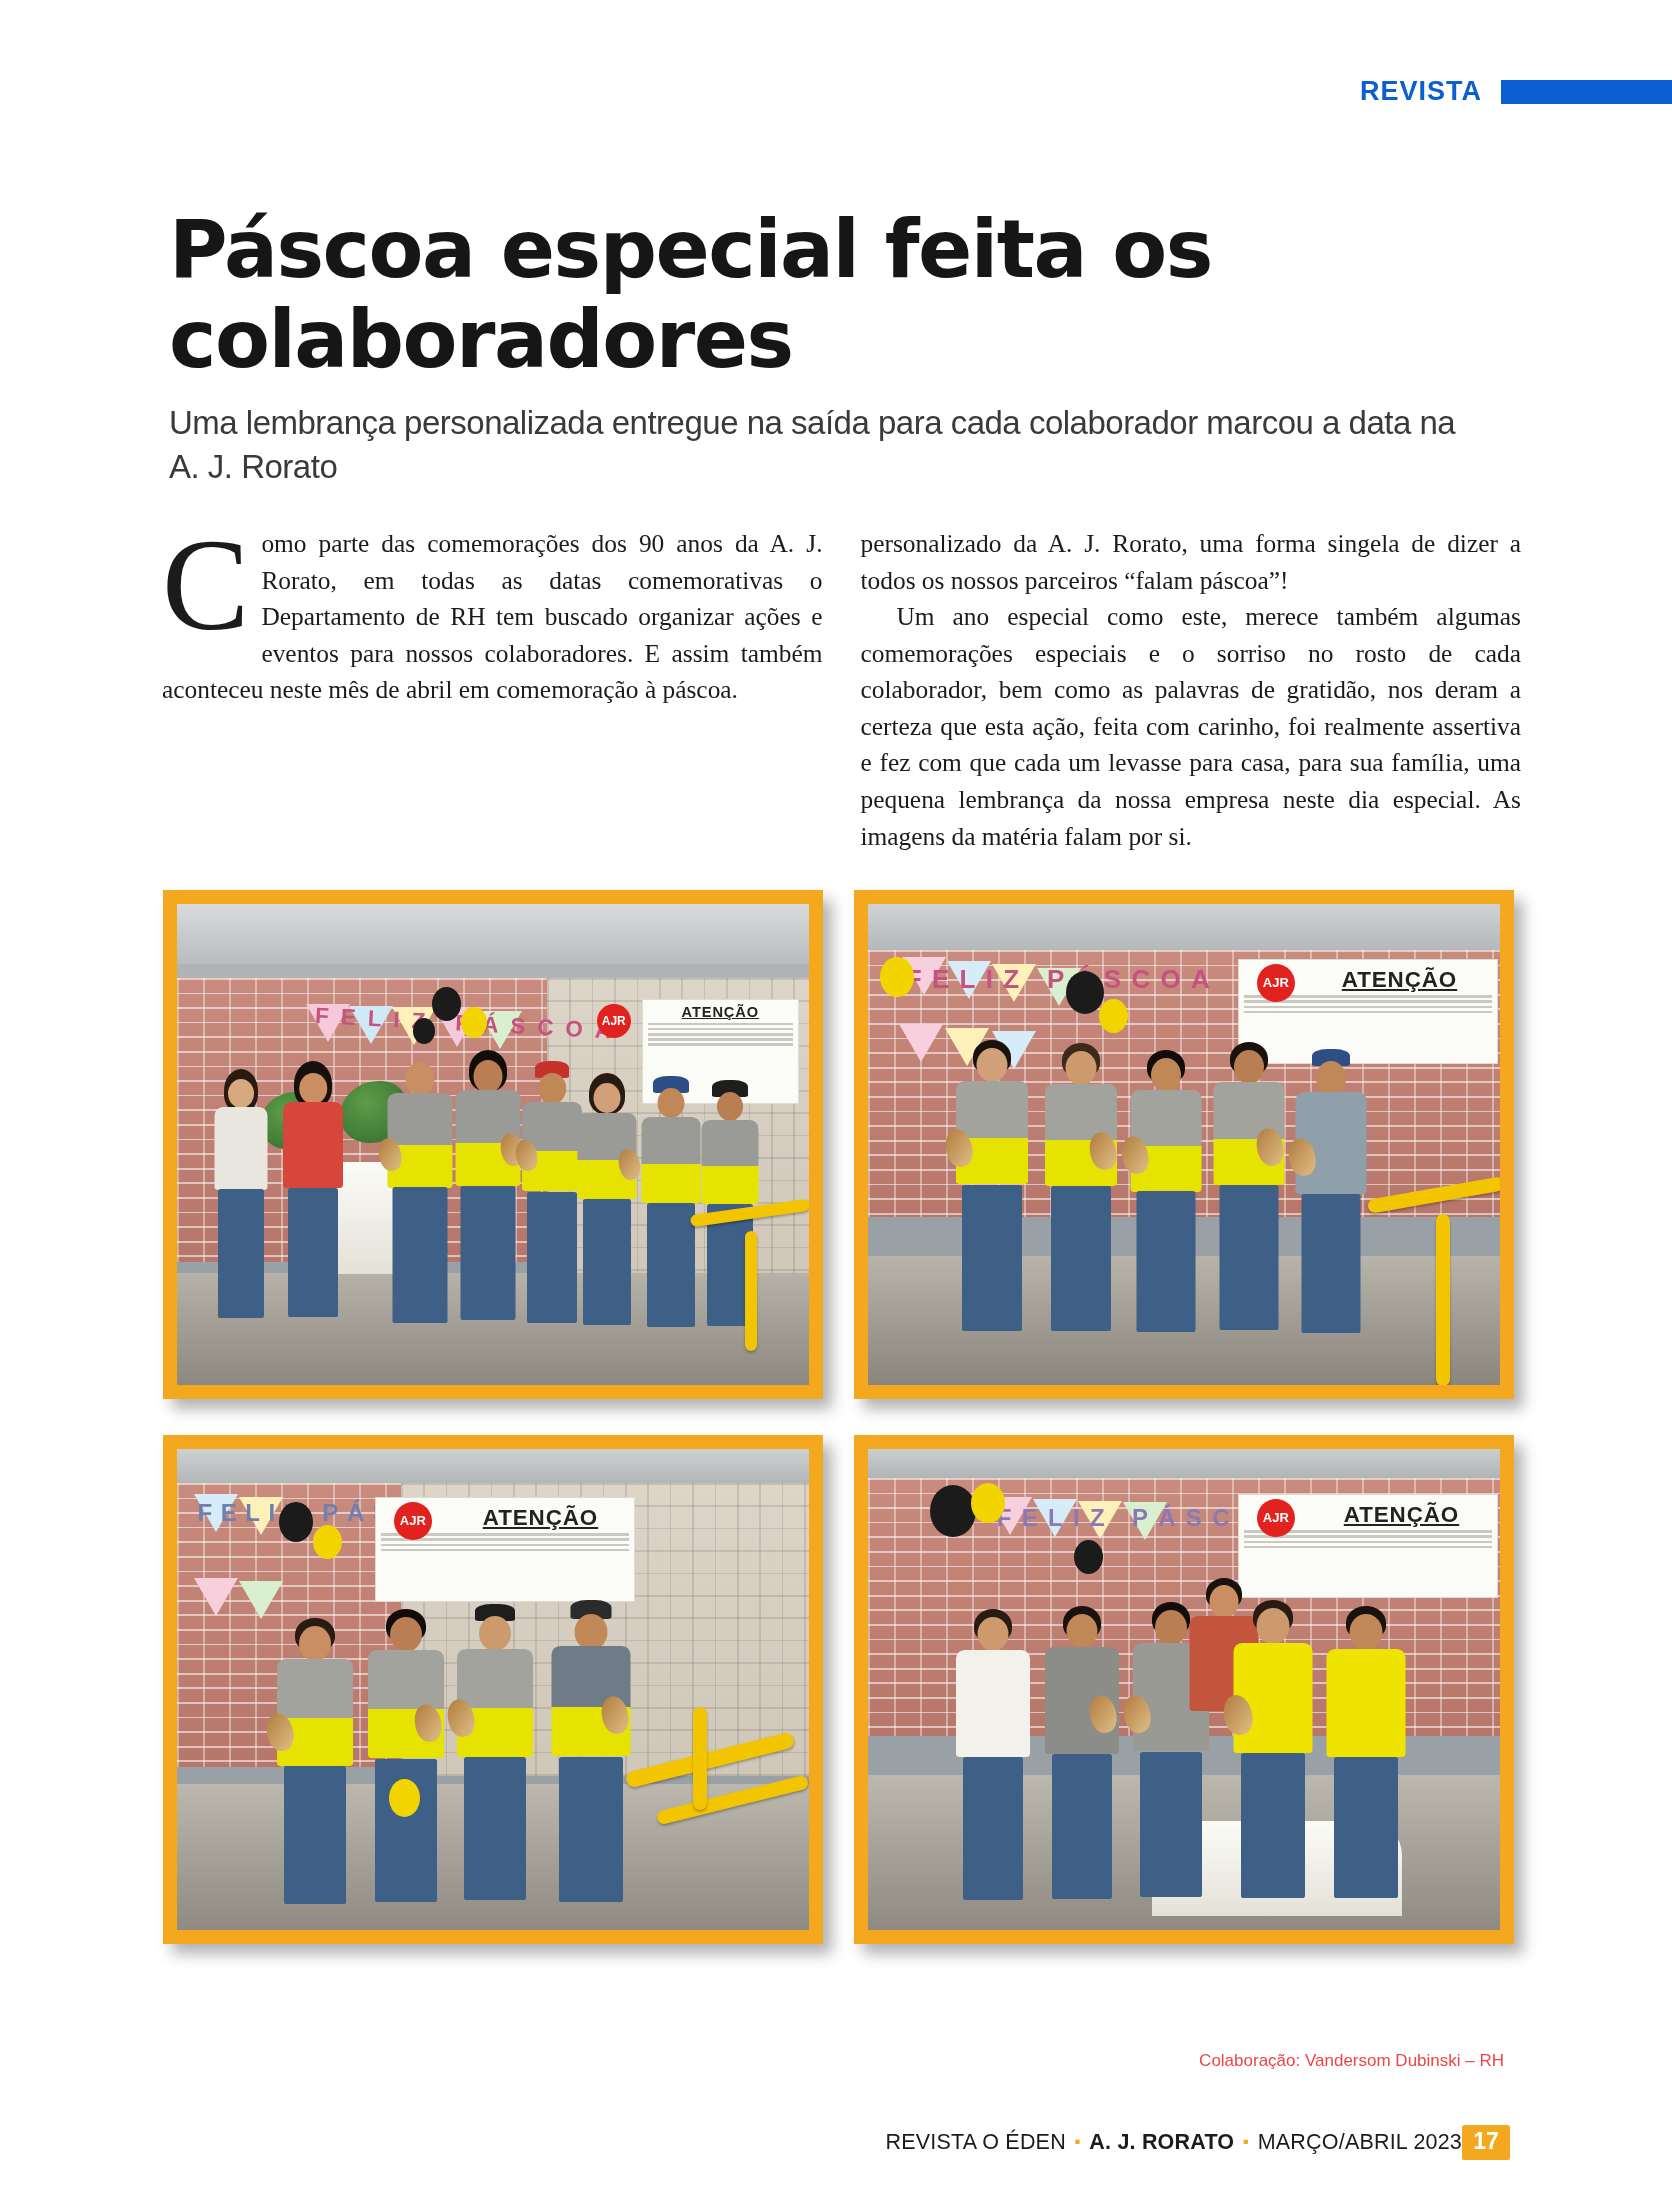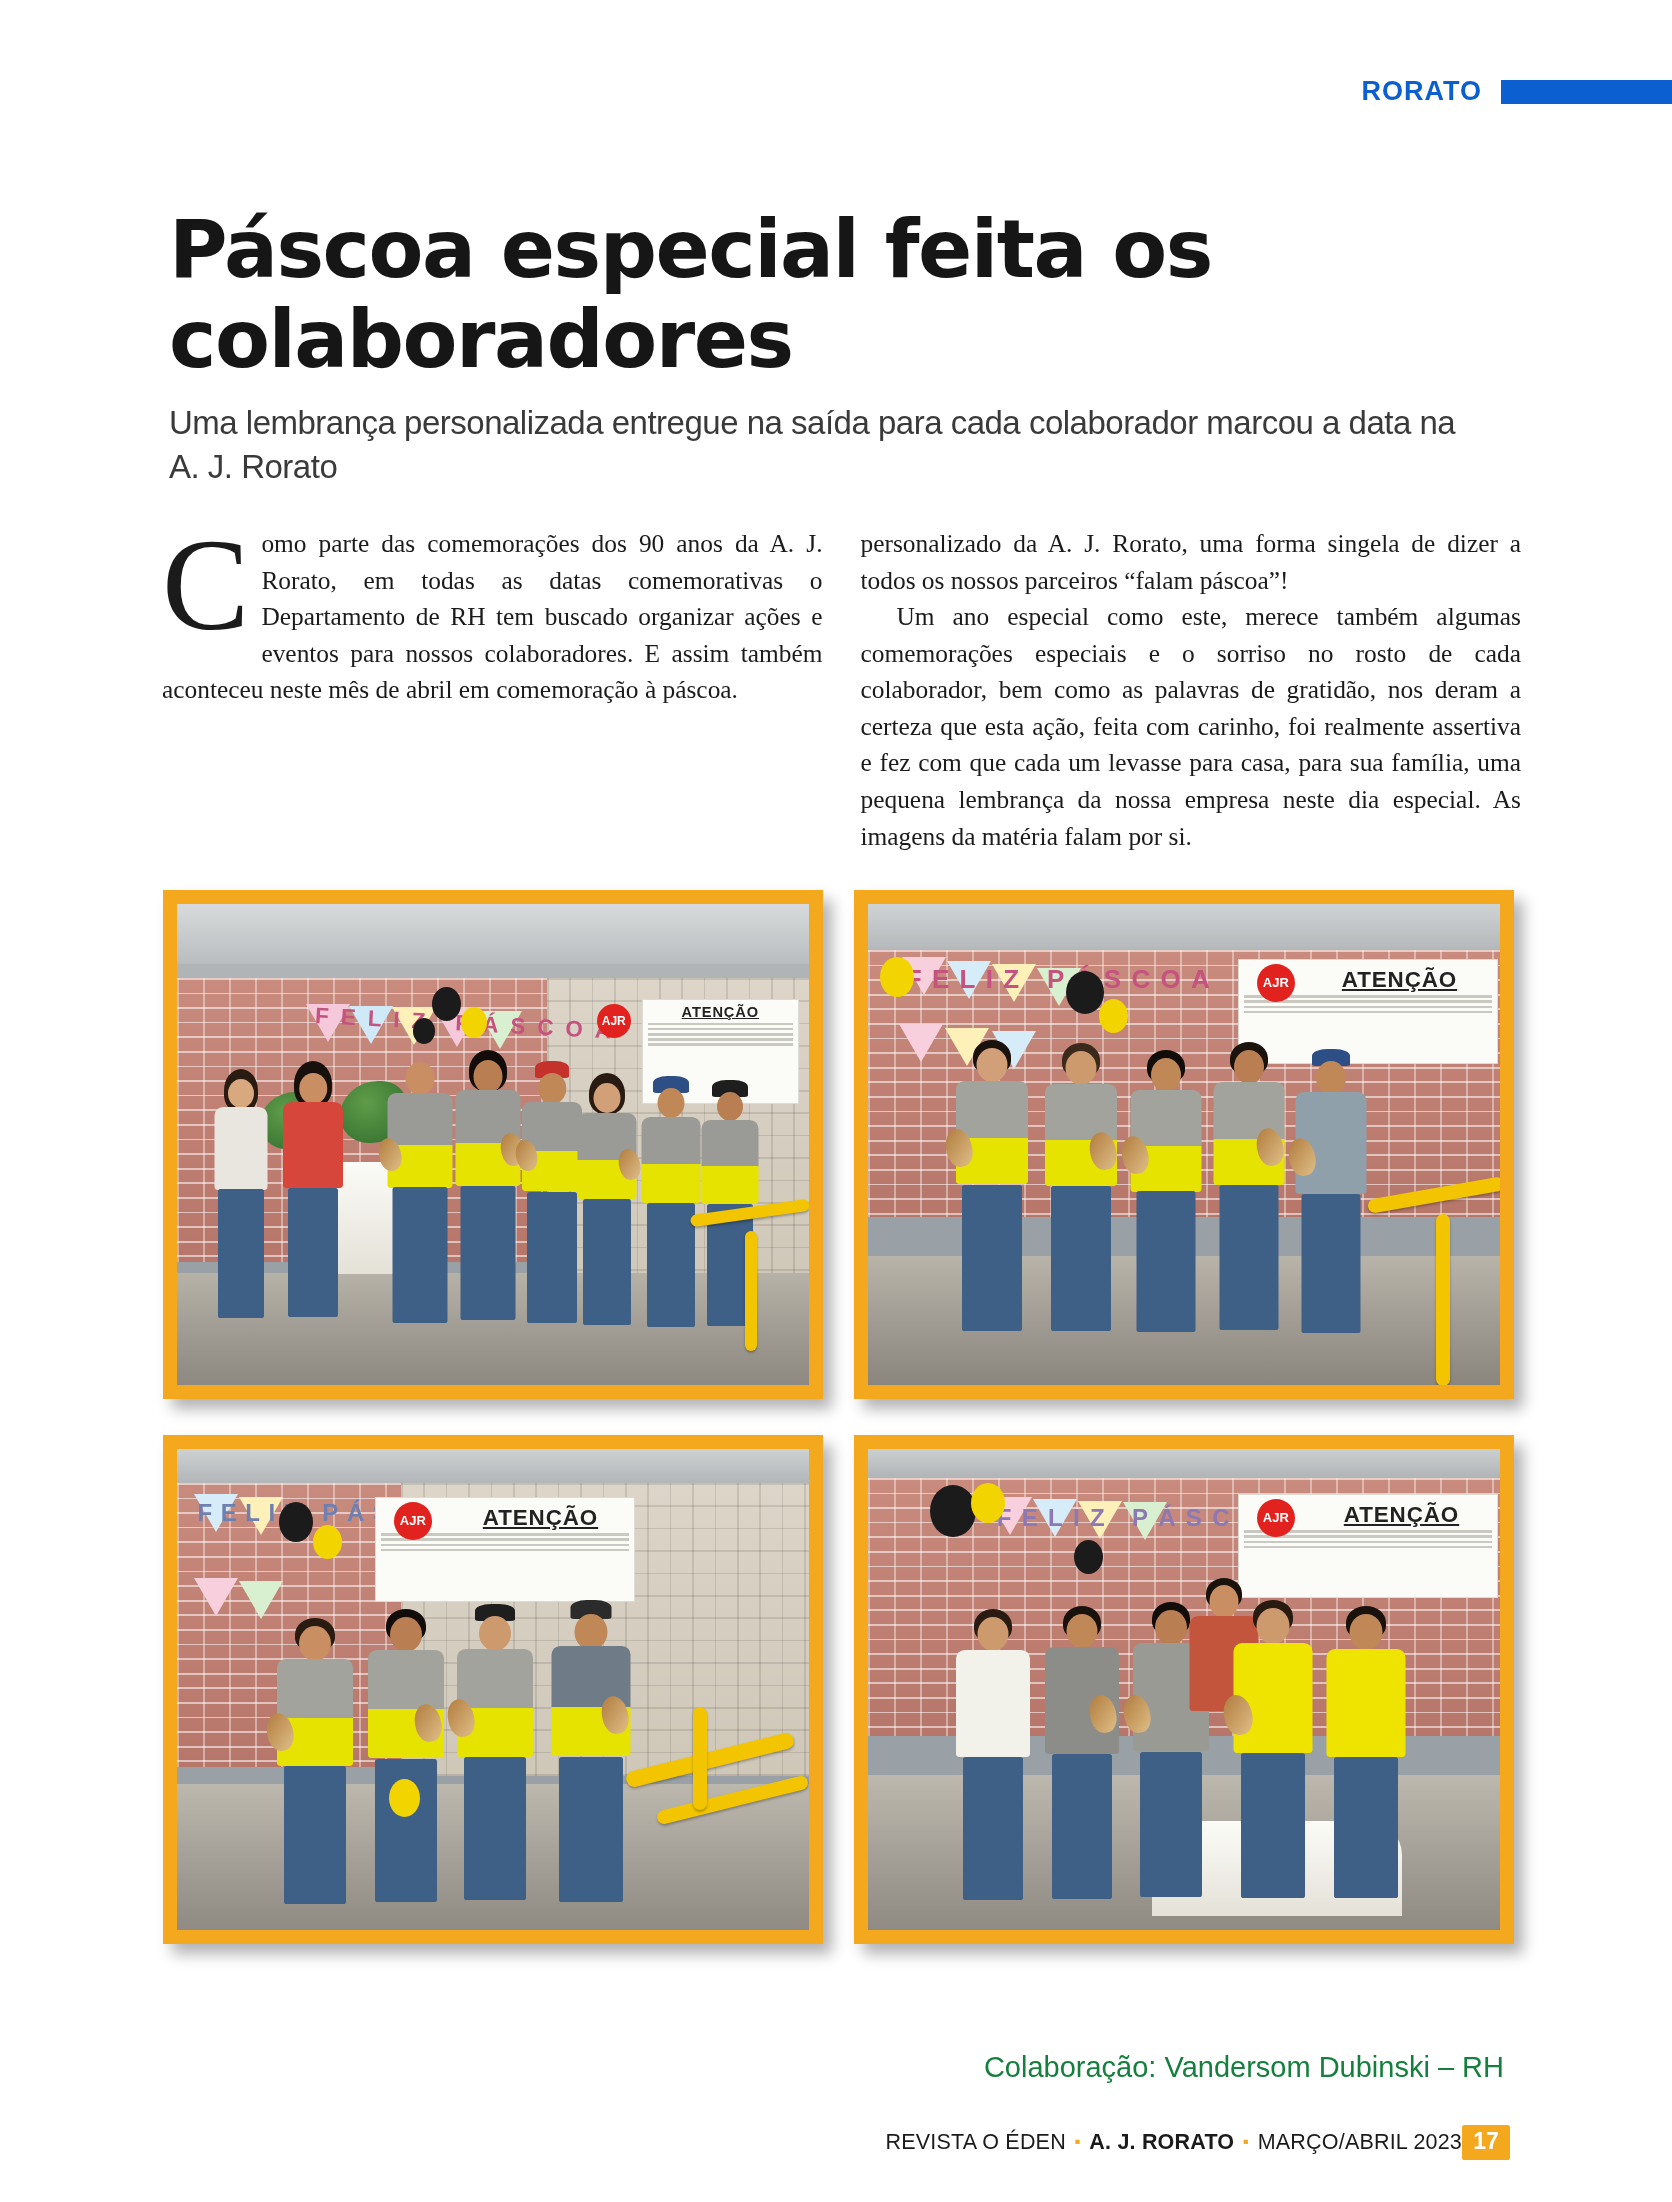--- a/index.html
+++ b/index.html
@@ -217,22 +217,22 @@
     position:absolute;
     background:linear-gradient(#fbfbf7,#e4e1d7);
     border-radius:6.9px 6.9px 2.6px 2.6px;
   }
 
   
   .credit {
     position:absolute;
     right:169px; top:2051px;
     font-family:"Liberation Sans", sans-serif;
-    font-size:29px;
-    color:#15803d;
+    font-size:17px;
+    color:#ef4444;
   }
   .footer {
     position:absolute;
     left:163px; right:163px; top:2125px;
     display:flex; align-items:center; justify-content:flex-end;
   }
   .footer .fl {
     font-family:"Liberation Sans", sans-serif;
     font-size:21.5px;
     letter-spacing:0.2px;
@@ -248,21 +248,21 @@
     font-weight:bold;
     font-size:23px;
     padding:3.4px 11.2px 4.3px;
     border-radius:2.6px;
   }
 </style>
 </head>
 <body>
 
 <div class="section-tag">
-  <div class="label">RORATO</div>
+  <div class="label">REVISTA</div>
   <div class="bar"></div>
 </div>
 
 <h1 class="title">Páscoa especial feita os colaboradores</h1>
 <div class="subtitle">Uma lembrança personalizada entregue na saída para cada colaborador marcou a data na A. J. Rorato</div>
 
 <div class="columns">
   <div class="col">
     <div class="dropcap-wrap">
       <span class="dropcap">C</span>

